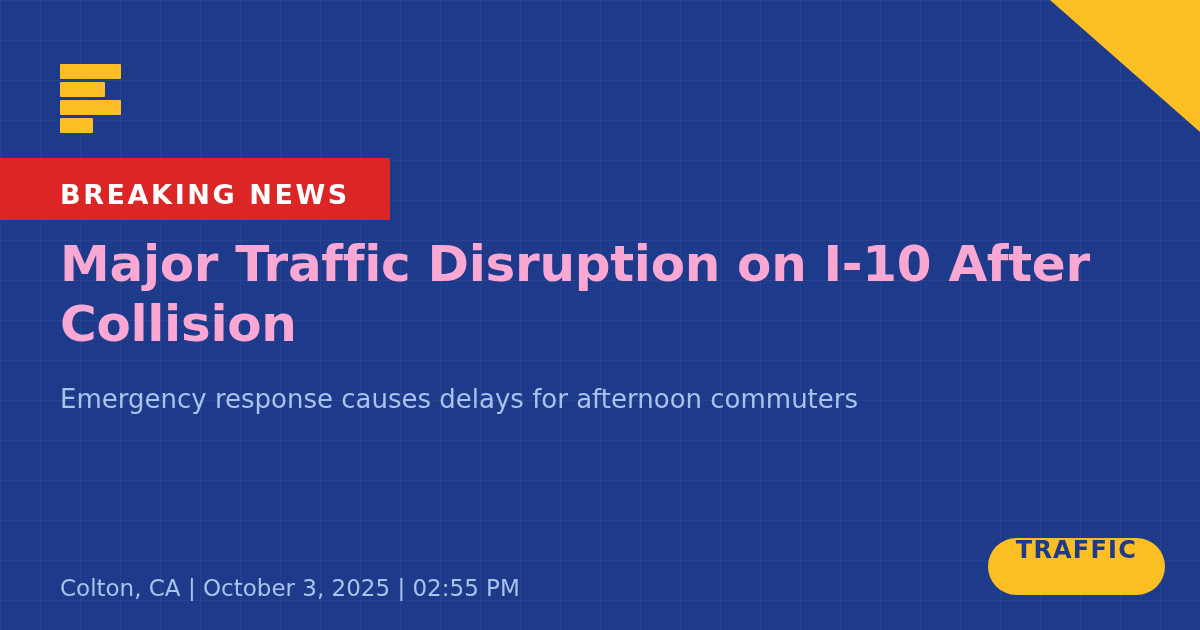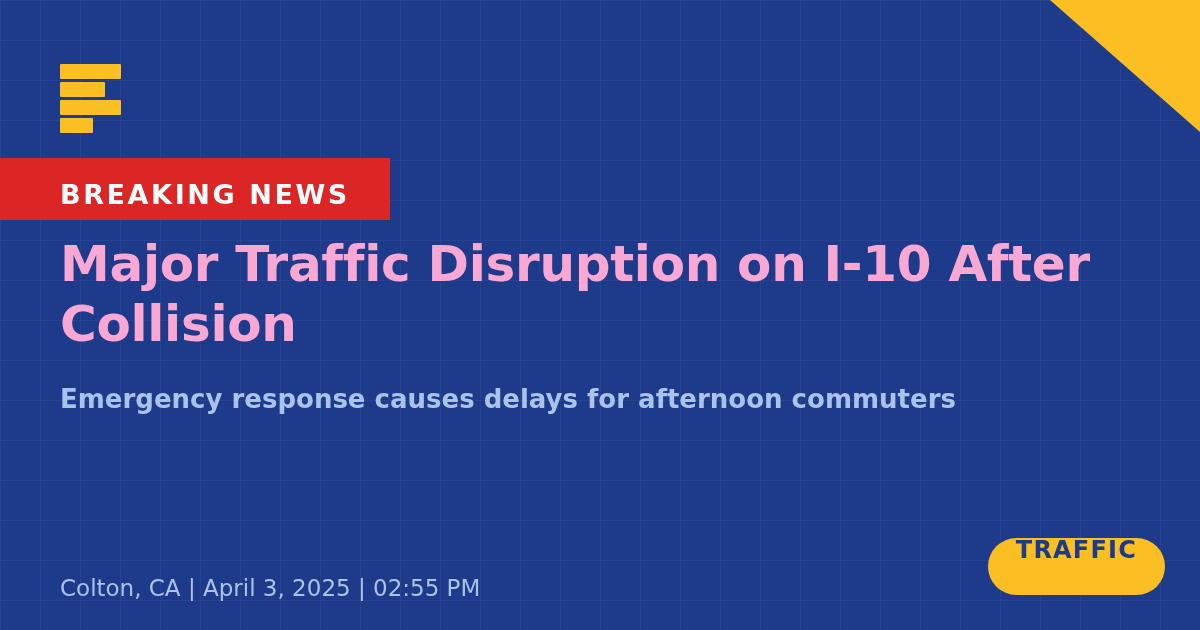--- a/index.html
+++ b/index.html
@@ -97,21 +97,21 @@
   }
 
   
   .subtitle {
     position: absolute;
     left: 60px;
     top: 382px;
     width: 1000px;
     color: #a9c3ec;
     font-size: 26px;
-    font-weight: bold;
+    font-weight: normal;
     line-height: 34px;
   }
 
   
   .meta {
     position: absolute;
     left: 60px;
     top: 574px;
     color: #a9c3ec;
     font-size: 23px;
@@ -158,19 +158,19 @@
   </div>
 
   <div class="breaking-badge">
     <span class="breaking-badge-label">BREAKING NEWS</span>
   </div>
 
   <h1 class="headline">Major Traffic Disruption on I-10 After Collision</h1>
 
   <p class="subtitle">Emergency response causes delays for afternoon commuters</p>
 
-  <div class="meta">Colton, CA | April 3, 2025 | 02:55 PM</div>
+  <div class="meta">Colton, CA | October 3, 2025 | 02:55 PM</div>
 
   <div class="category-pill">
     <span class="category-pill-label">TRAFFIC</span>
   </div>
 
 </div>
 
 </body></html>

